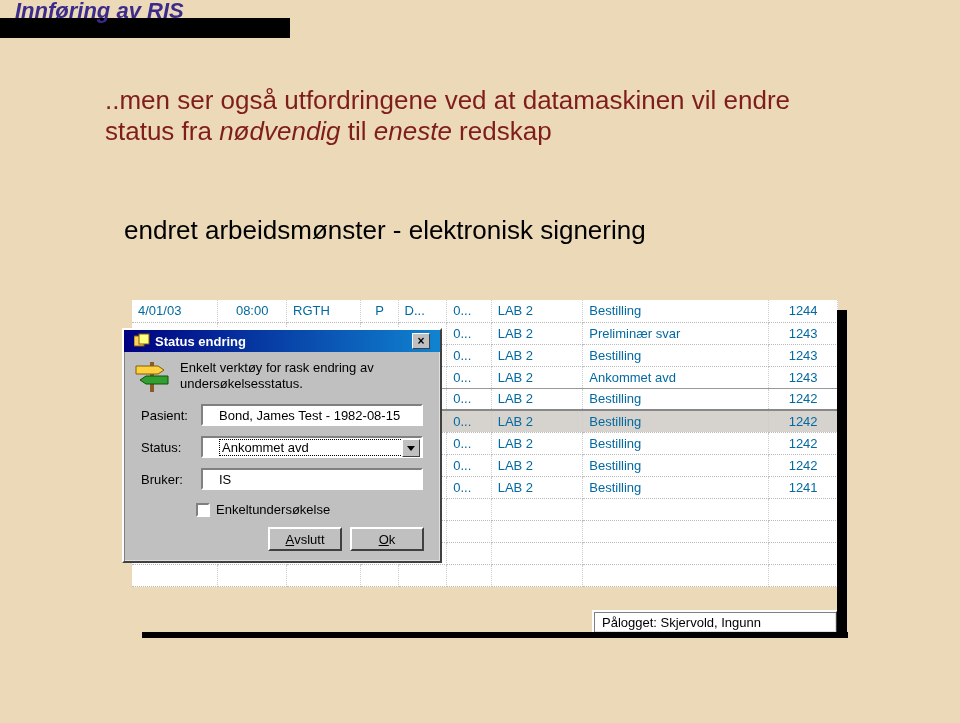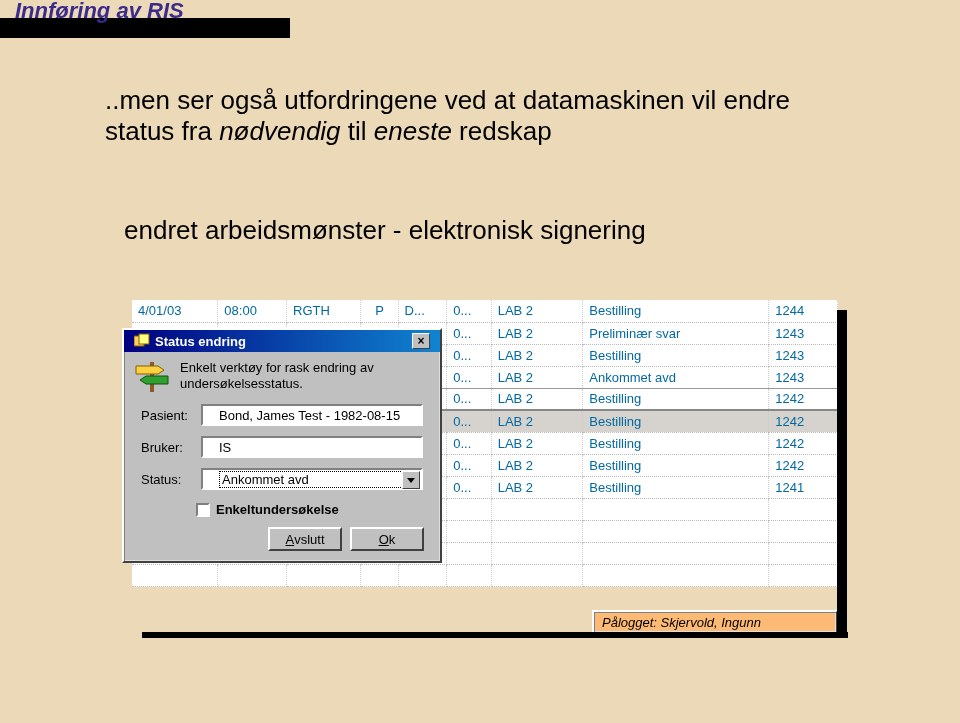--- a/index.html
+++ b/index.html
@@ -27,21 +27,21 @@
     left: 0;
     width: 290px;
     height: 20px;
     background: #000;
   }
   .slide-text-1 {
     position: absolute;
     top: 85px;
     left: 105px;
     width: 760px;
-    color: #000000;
+    color: #7f1d1d;
     font-size: 26px;
   }
   .slide-text-1 .italic { font-style: italic; }
   .slide-text-2 {
     position: absolute;
     top: 215px;
     left: 124px;
     width: 740px;
     color: #000;
     font-size: 26px;
@@ -69,28 +69,28 @@
   }
   .grid td {
     border-bottom: 1px dotted #bbb;
     border-right: 1px dotted #ccc;
     padding: 2px 6px;
     white-space: nowrap;
     height: 22px;
     vertical-align: middle;
   }
   .grid .c-date  { width: 60px; }
-  .grid .c-time  { width: 48px; }
+  .grid .c-time  { width: 48px; text-align: center; }
   .grid .c-user  { width: 52px; }
   .grid .c-p     { width: 26px; text-align: center; }
   .grid .c-d     { width: 34px; }
   .grid .c-dot   { width: 30px; }
   .grid .c-lab   { width: 64px; }
   .grid .c-status{ width: 130px; }
-  .grid .c-num   { width: 48px; text-align: left; }
+  .grid .c-num   { width: 48px; text-align: center; }
   .grid tr.selected { background: #d6d3ce; }
   .grid tr.separator td { border-bottom: 1px solid #999; }
   .grid tr.separator2 td { border-bottom: 2px solid #888; }
 
   
   .dlg {
     position: absolute;
     top: 28px;
     left: -10px;
     width: 320px;
@@ -177,21 +177,20 @@
   .dd-arrow::after {
     content: "";
     border-left: 4px solid transparent;
     border-right: 4px solid transparent;
     border-top: 5px solid #000;
   }
   .chk-row {
     margin: 12px 0 10px 62px;
     display: flex; align-items: center;
     font-size: 13px;
-    font-weight: bold;
   }
   .chk {
     width: 14px; height: 14px;
     background: #fff;
     border-top: 2px solid #808080;
     border-left: 2px solid #808080;
     border-right: 2px solid #fff;
     border-bottom: 2px solid #fff;
     margin-right: 6px;
   }
@@ -215,29 +214,29 @@
     cursor: pointer;
   }
   .w95btn .u { text-decoration: underline; }
 
   .statusbar {
     position: absolute;
     right: 0;
     bottom: 0;
     width: 246px;
     height: 24px;
-    background: #fdba74;
+    background: #ffffff;
     border-top: 2px solid #fff;
     border-left: 2px solid #fff;
     border-right: 2px solid #404040;
     border-bottom: 2px solid #404040;
     box-shadow: inset 1px 1px 0 #808080, inset -1px -1px 0 #dfdfdf;
     padding: 2px 8px;
     font-size: 13px;
-    display: flex; align-items: center; font-style: italic;
+    display: flex; align-items: center;
   }
 
   .shadow-right {
     position: absolute;
     top: 310px;
     right: 113px;
     width: 10px;
     height: 324px;
     background: #000;
   }
@@ -442,34 +441,34 @@
       </div>
 
       <div class="form-row">
         <label>Pasient:</label>
         <div class="field">
           <span>Bond, James Test - 1982-08-15</span>
         </div>
       </div>
 
       <div class="form-row">
-        <label>Bruker:</label>
-        <div class="field">
-          <span>IS</span>
-        </div>
-      </div>
-
-      <div class="form-row">
         <label>Status:</label>
         <div class="dropdown">
           <span class="field-inner">Ankommet avd</span>
           <div class="dd-arrow"></div>
         </div>
       </div>
 
+      <div class="form-row">
+        <label>Bruker:</label>
+        <div class="field">
+          <span>IS</span>
+        </div>
+      </div>
+
       <div class="chk-row">
         <div class="chk"></div>
         <span>Enkeltundersøkelse</span>
       </div>
 
       <div class="btn-row">
         <div class="w95btn">
           <span class="u">A</span>
             <span>vslutt</span>
         </div>

